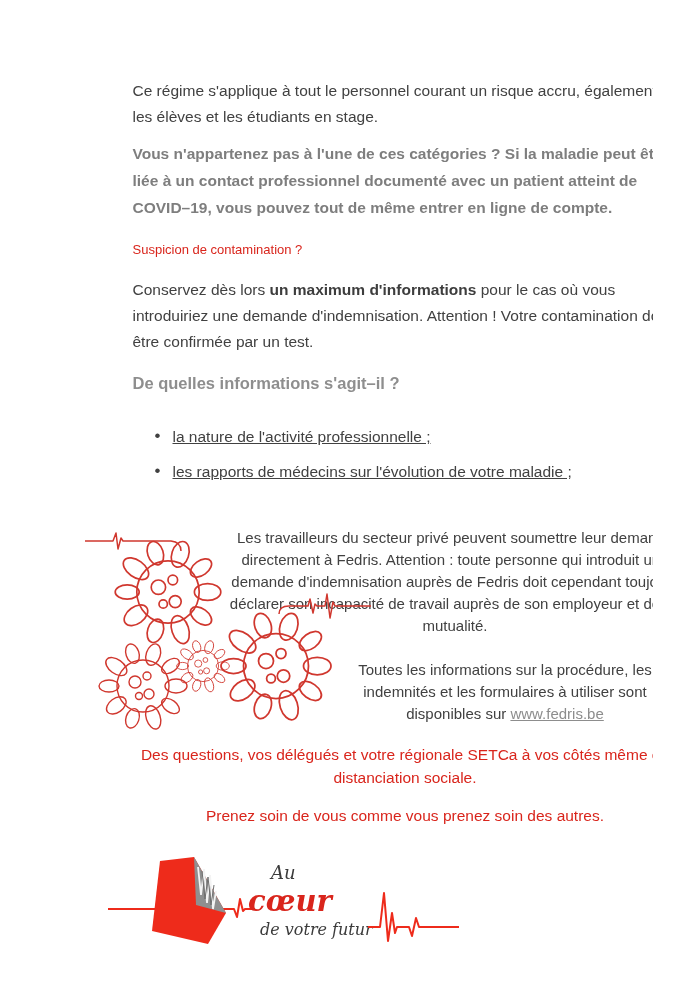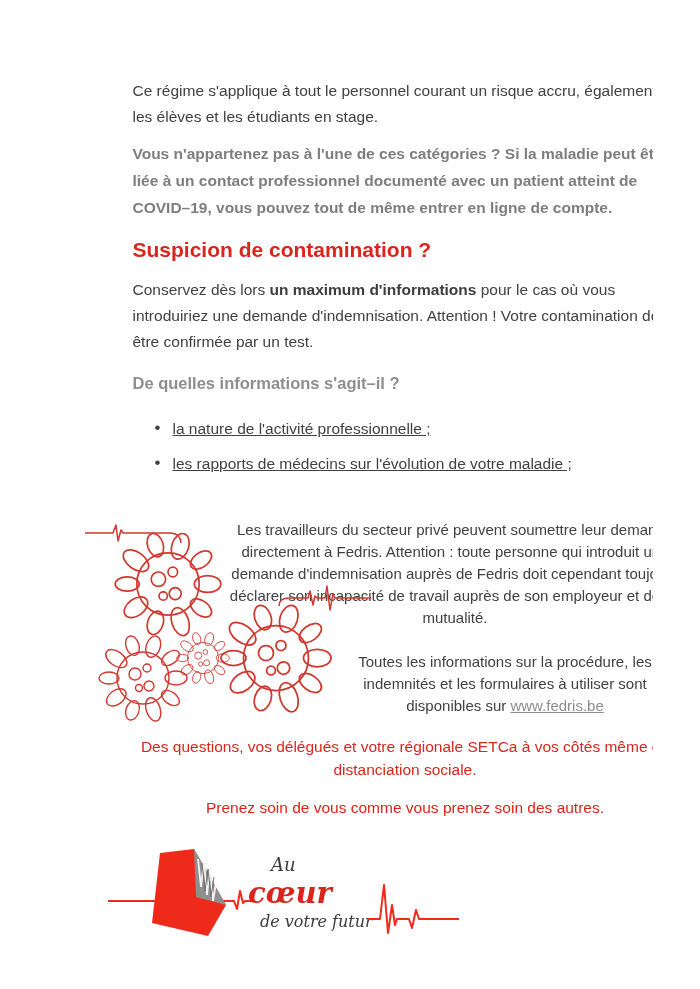--- a/index.html
+++ b/index.html
@@ -6,24 +6,24 @@
   .page {
     position:relative; width:605px; height:989px; margin:0 auto;
     background:#ffffff; overflow:hidden;
     font-family:"Liberation Sans", sans-serif;
     color:#414141;
   }
   .content { position:absolute; left:85px; top:78px; width:545px; font-size:15.5px; line-height:26px; }
 
   p.body-text { margin:0 0 10px 0; color:#414141; }
   p.gray-bold { margin:0 0 18px 0; color:var(--muted-gray,#7e7e7e); font-weight:700; line-height:27px; }
-  h2.red-heading { margin:0 0 16px 0; font-size:21px; line-height:22px; font-weight:700; color:var(--accent-red,#d9251c); }
+  h2.red-heading { margin:0 0 16px 0; font-size:13px; line-height:22px; font-weight:400; color:var(--accent-red,#d9251c); }
   p.keep-info { margin:0 0 18px 0; }
   p.keep-info b { color:#3d3d3d; }
-  h3.gray-heading { margin:0 0 24px 0; font-size:16.5px; line-height:21px; font-weight:700; color:var(--heading-gray,#8e8e8e); }
+  h3.gray-heading { margin:0 0 32px 0; font-size:16.5px; line-height:21px; font-weight:700; color:var(--heading-gray,#8e8e8e); }
 
   ul.info-list { list-style:none; margin:0; padding:0 0 0 22px;text-decoration:underline; }
   ul.info-list li { position:relative; padding-left:18px; margin-bottom:13px; line-height:22px; }
   ul.info-list li::before { content:"\2022"; position:absolute; left:0; top:-1px; font-size:17px; }
   ul.info-list li.bold-item { font-weight:700; color:#3d3d3d; }
 
   .virus-section { position:relative; margin-top:44px; height:200px; }
   .virus-art { position:absolute; left:-50px; top:0; color:var(--virus-red,#d0372e); }
   .fedris-p1 { margin:4px 0 0 95px; width:455px; text-align:center; font-size:15px; line-height:22px; }
   .fedris-p2 { margin:22px 0 0 200px; width:345px; text-align:center; font-size:15px; line-height:22px; }

